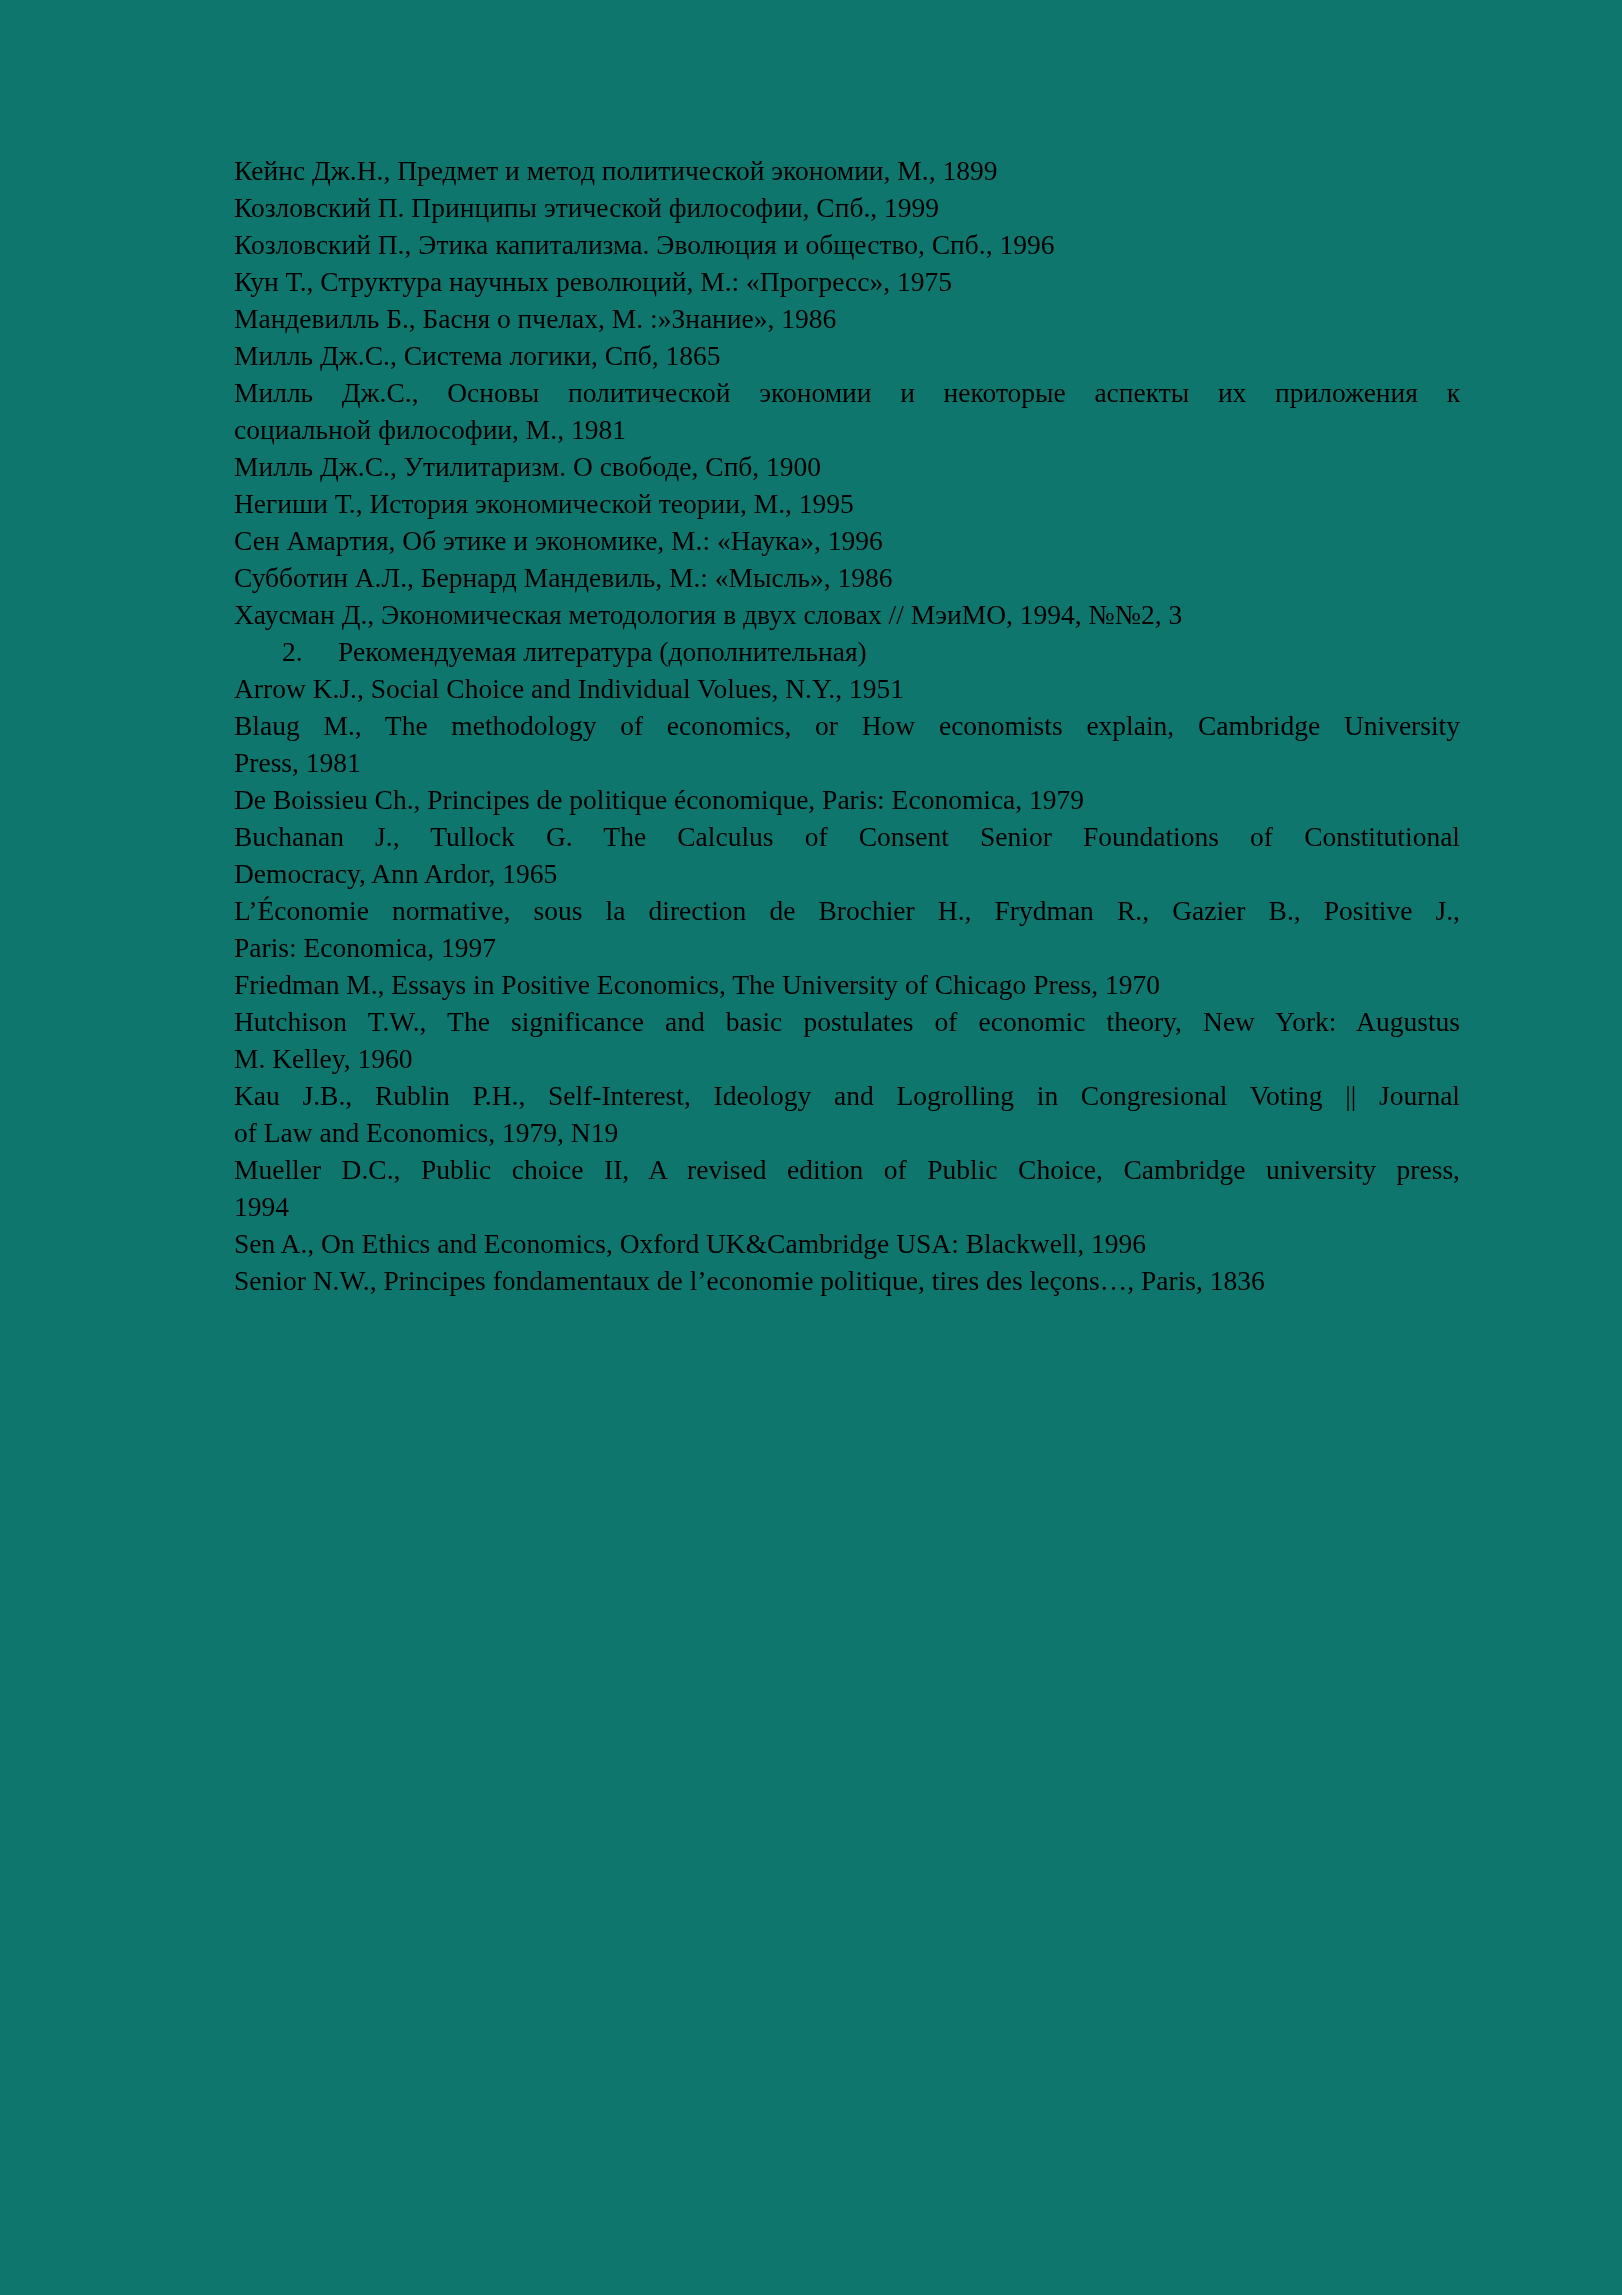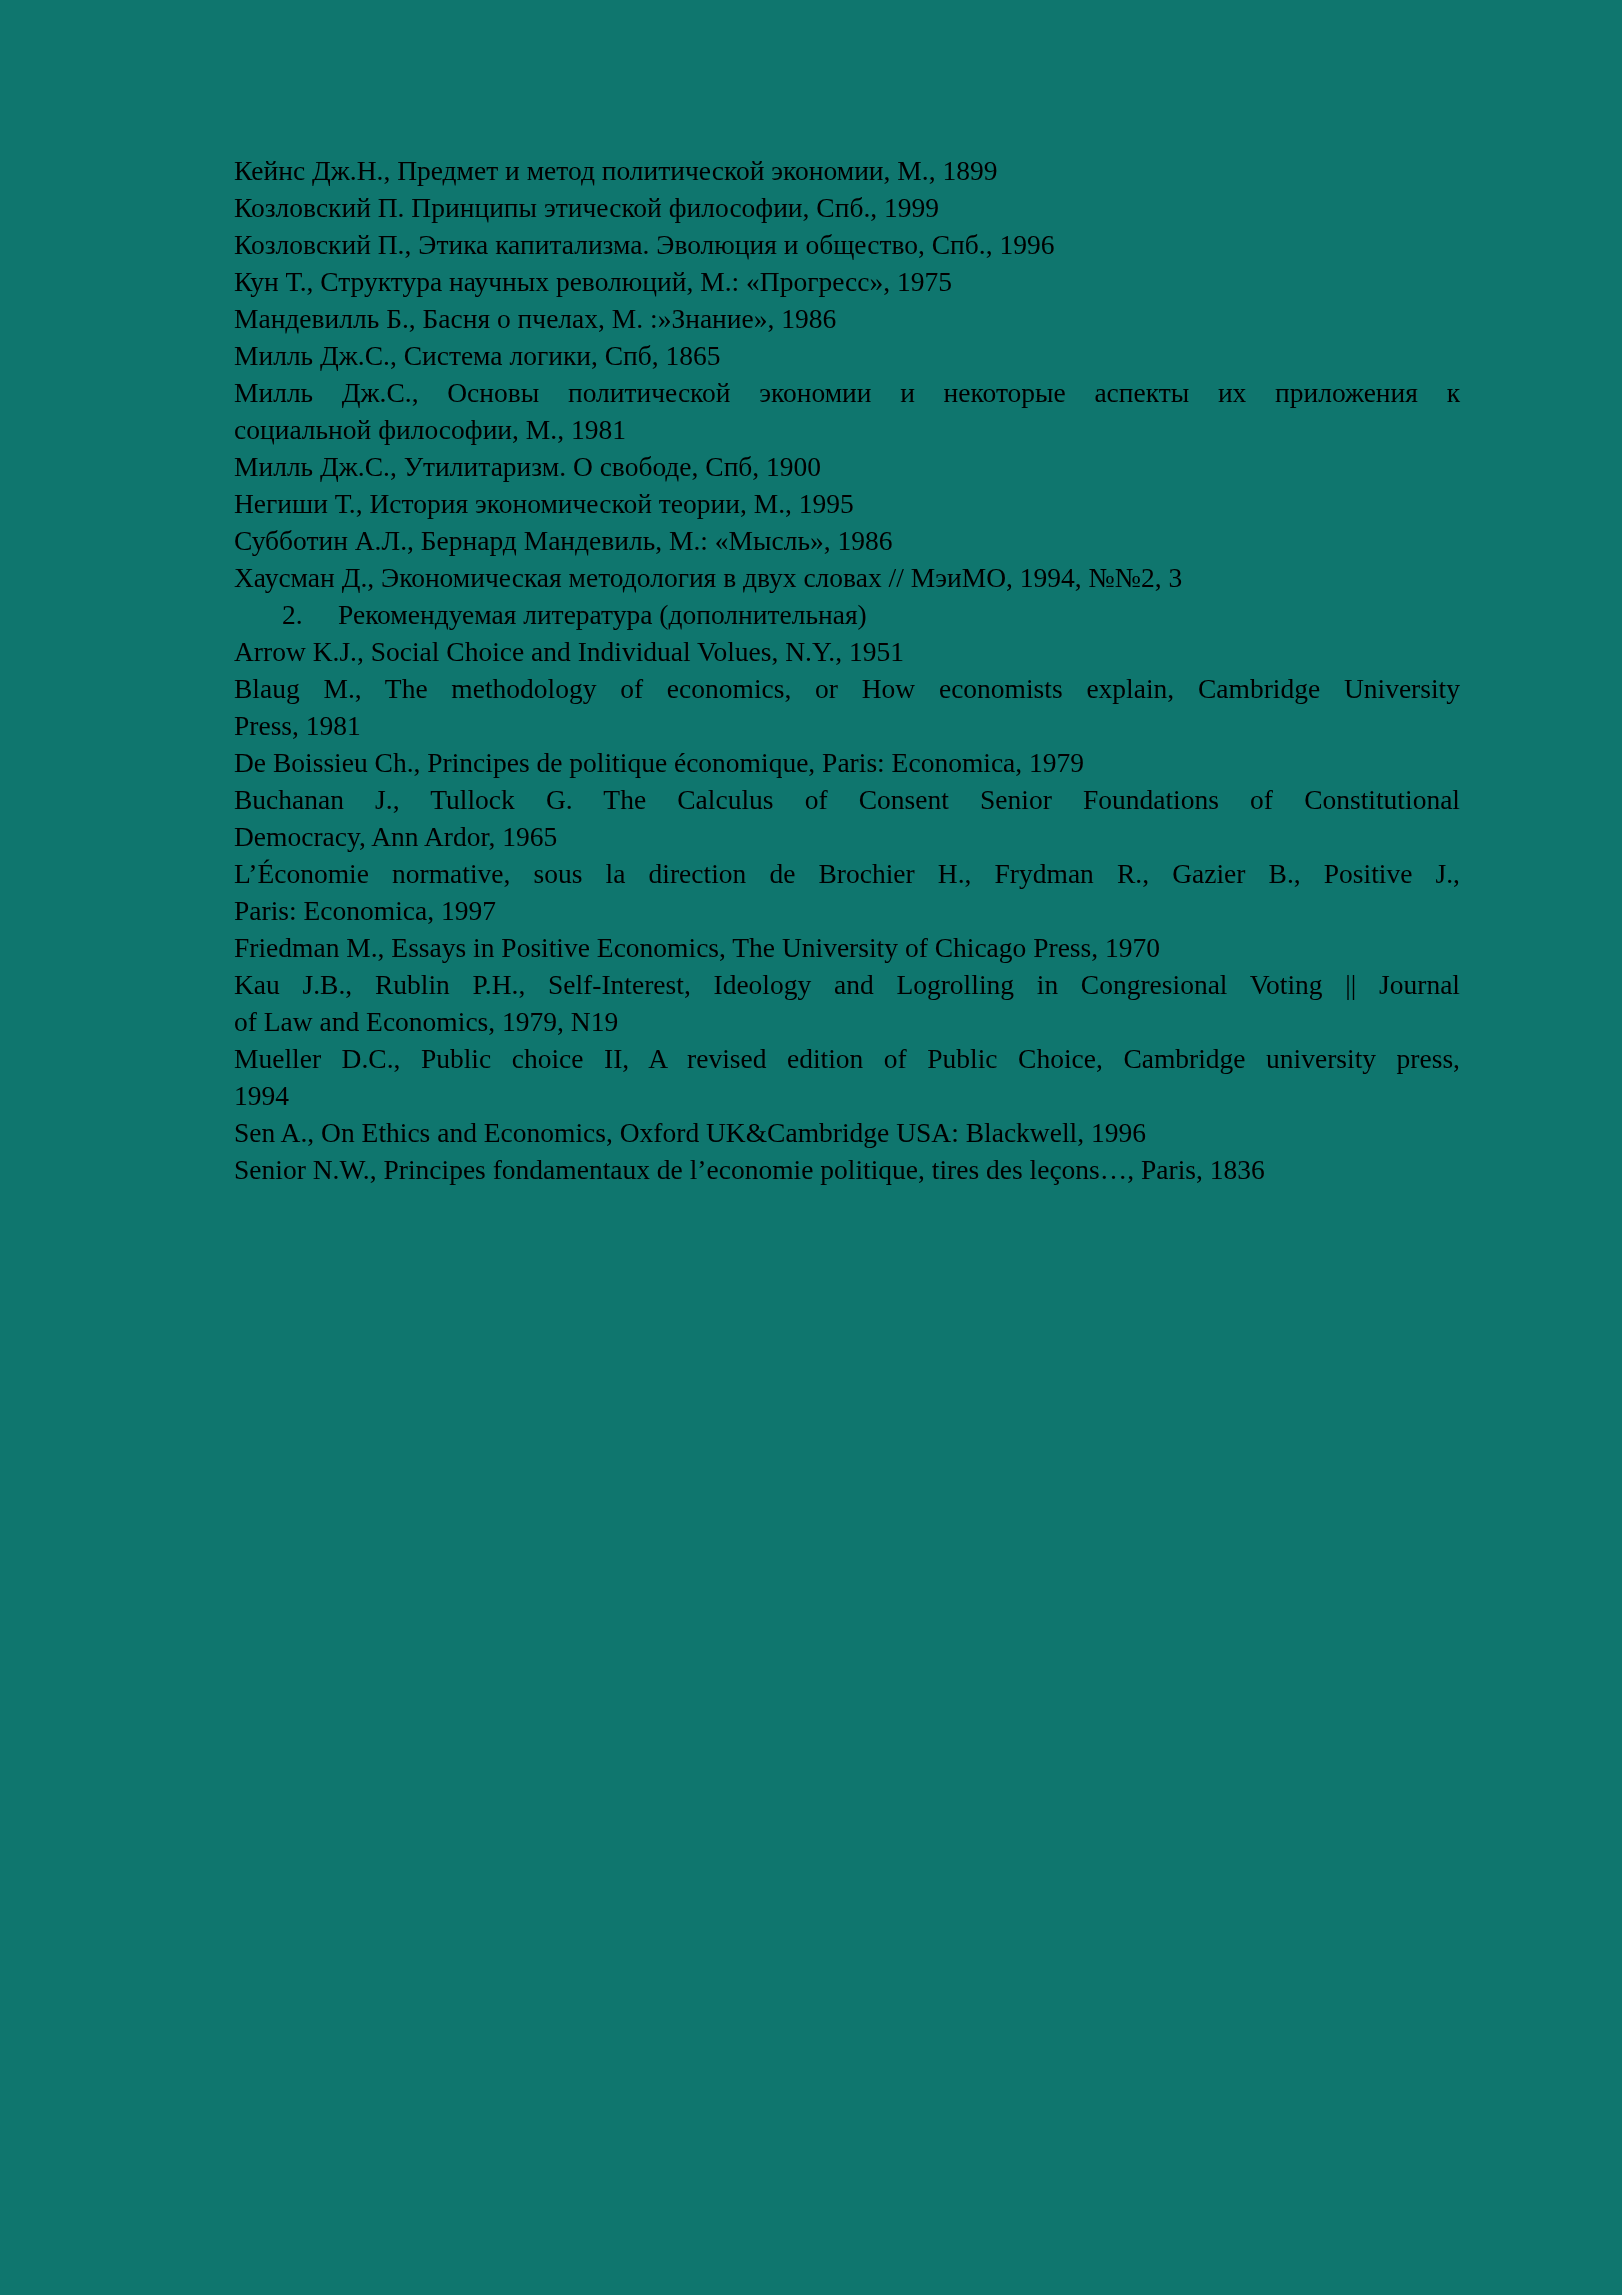--- a/index.html
+++ b/index.html
@@ -64,20 +64,23 @@
       <div class="bline stretch">Милль Дж.С., Основы политической экономии и некоторые аспекты их приложения к</div>
       <div class="bline">социальной философии, М., 1981</div>
     </div>
     <div class="entry">
       <div class="bline">Милль Дж.С., Утилитаризм. О свободе, Спб, 1900</div>
     </div>
     <div class="entry">
       <div class="bline">Негиши Т., История экономической теории, М., 1995</div>
     </div>
     <div class="entry">
+      <div class="bline">Сен Амартия, Об этике и экономике, М.: «Наука», 1996</div>
+    </div>
+    <div class="entry">
       <div class="bline">Субботин А.Л., Бернард Мандевиль, М.: «Мысль», 1986</div>
     </div>
     <div class="entry">
       <div class="bline">Хаусман Д., Экономическая методология в двух словах // МэиМО, 1994, №№2, 3</div>
     </div>
 
     <div class="bline heading">
       <span class="h-num">2.</span><span class="h-text">Рекомендуемая литература (дополнительная)</span>
     </div>
 
@@ -96,20 +99,24 @@
       <div class="bline">Democracy, Ann Ardor, 1965</div>
     </div>
     <div class="entry">
       <div class="bline stretch">L’Économie normative, sous la direction de Brochier H., Frydman R., Gazier B., Positive J.,</div>
       <div class="bline">Paris: Economica, 1997</div>
     </div>
     <div class="entry">
       <div class="bline">Friedman M., Essays in Positive Economics, The University of Chicago Press, 1970</div>
     </div>
     <div class="entry">
+      <div class="bline stretch">Hutchison T.W., The significance and basic postulates of economic theory, New York: Augustus</div>
+      <div class="bline">M. Kelley, 1960</div>
+    </div>
+    <div class="entry">
       <div class="bline stretch">Kau J.B., Rublin P.H., Self-Interest, Ideology and Logrolling in Congresional Voting || Journal</div>
       <div class="bline">of Law and Economics, 1979, N19</div>
     </div>
     <div class="entry">
       <div class="bline stretch">Mueller D.C., Public choice II, A revised edition of Public Choice, Cambridge university press,</div>
       <div class="bline">1994</div>
     </div>
     <div class="entry">
       <div class="bline">Sen A., On Ethics and Economics, Oxford UK&amp;Cambridge USA: Blackwell, 1996</div>
     </div>

